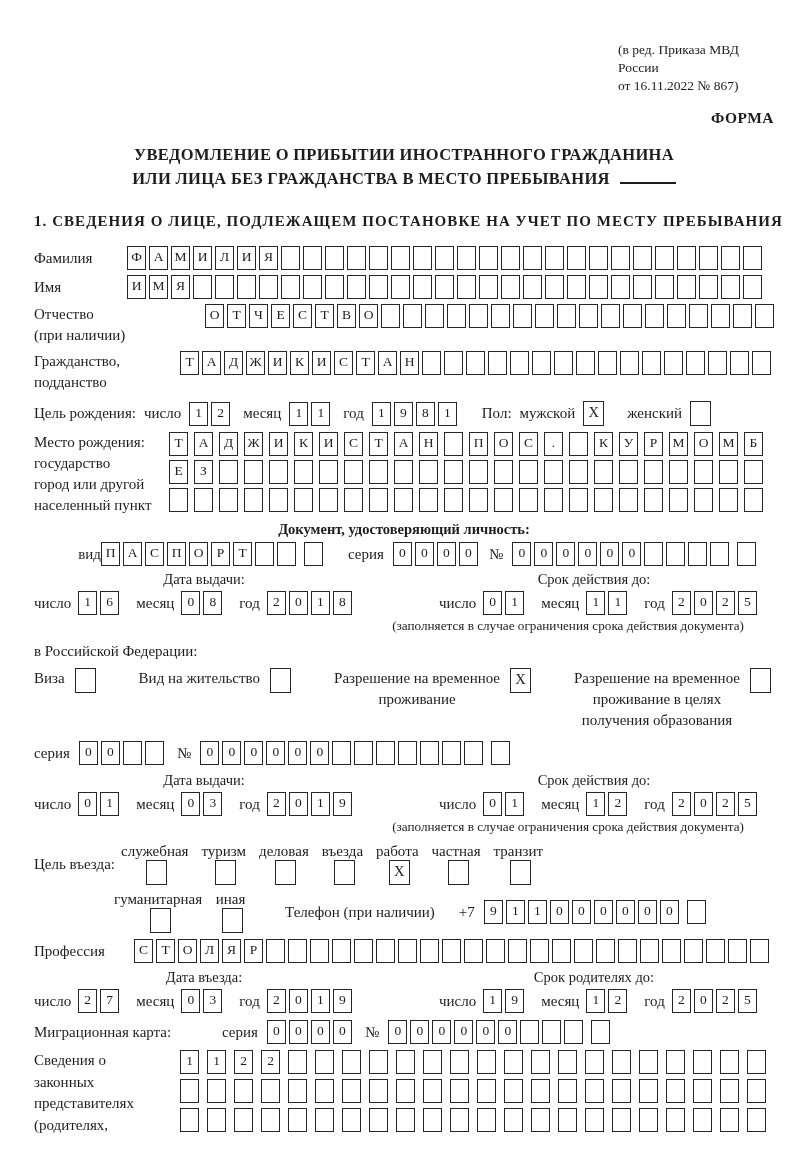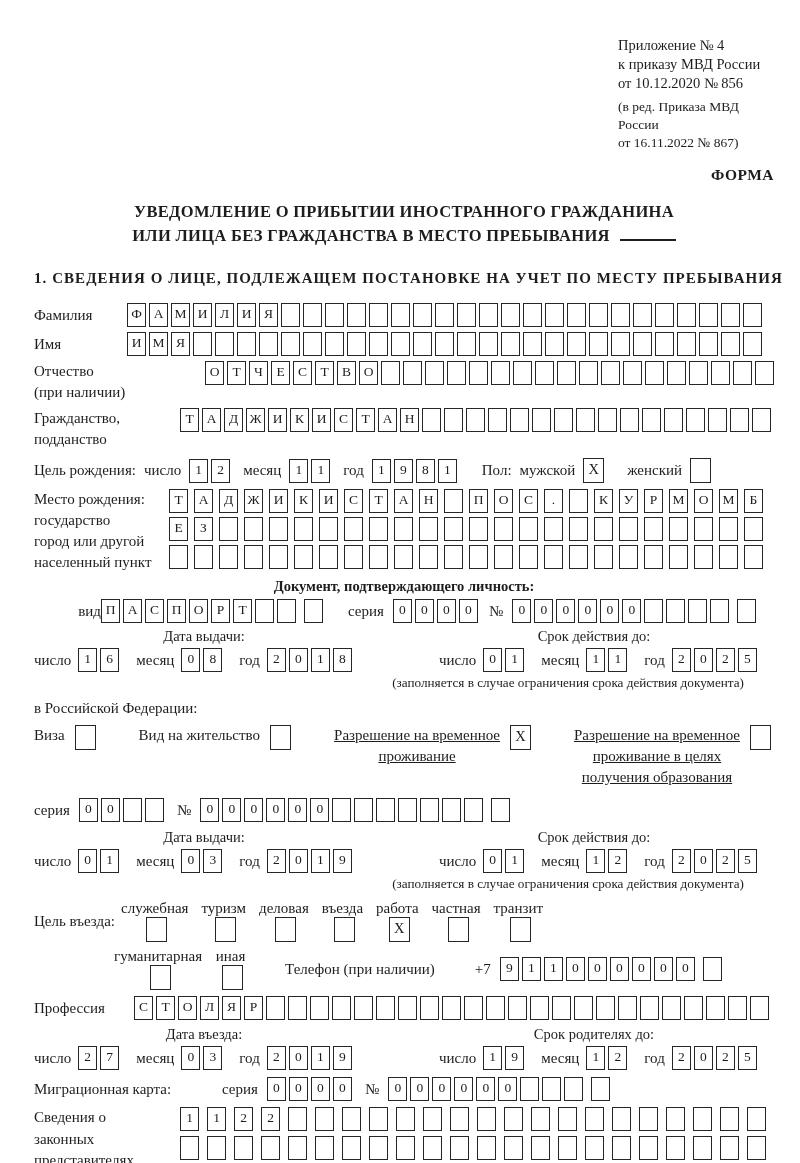--- a/index.html
+++ b/index.html
@@ -73,55 +73,50 @@
   .drow .mg { margin-left: 14px; }
   .note-r { text-align: right; font-size: 13.2px; margin: 3px 30px 6px 0; }
 
   .intro { line-height: 22px; margin-top: 6px; }
 
   
   .permit-row { display: flex; align-items: flex-start; justify-content: space-between; margin: 6px 0 10px 0; width: 740px; }
   .opt-top { display: flex; align-items: flex-start; }
   .opt-top .cb { margin-left: 10px; }
   .opt-label { line-height: 21px; }
-  .opt-label.center { text-align: center; text-decoration: underline; }
+  .opt-label.center { text-align: center; }
 
   
   .ser-row { display: flex; align-items: center; white-space: nowrap; margin: 4px 0 6px 0; }
   .ser-row .t { margin-right: 9px; }
   .ser-row .mg { margin-left: 10px; }
 
   
   .purp-row { display: flex; align-items: center; white-space: nowrap; margin: 8px 0 2px 0; }
   .purp-row .t { margin-right: 6px; }
   .opt { display: inline-flex; align-items: center; margin-right: 13px; flex-direction: column; }
   .opt .cb { margin-left: 7px; }
   .purp2 { padding-left: 80px; margin: 6px 0 6px 0; }
-  .phone-lab { margin-left: 26px; margin-right: 40px; }
+  .phone-lab { margin-left: 26px; margin-right: 24px; }
   .phone-pre { margin-right: 9px; }
 
   .mig-row { display: flex; align-items: center; white-space: nowrap; margin: 7px 0 6px 0; }
   .mig-row .flabel { width: 188px; flex: none; }
   .mig-row .t { margin-right: 9px; }
   .mig-row .mg { margin-left: 10px; }
 
   .reps { display: flex; align-items: flex-start; margin-top: 6px; }
   .reps .lab-rep div { line-height: 21.5px; }
   .reps-boxes .boxrow { display: flex; margin-bottom: 5px; }
 </style>
 </head>
 <body>
 
 <div class="page">
 
-  <div class="appendix">
-    <div>Приложение № 4</div>
-    <div>к приказу МВД России</div>
-    <div>от 10.12.2020 № 856</div>
-  </div>
   <div class="edition">
     <div>(в ред. Приказа МВД России</div>
     <div>от 16.11.2022 № 867)</div>
   </div>
   <div class="forma">ФОРМА</div>
 
   <div class="title">
     <div>УВЕДОМЛЕНИЕ О ПРИБЫТИИ ИНОСТРАННОГО ГРАЖДАНИНА</div>
     <div>
       <span>ИЛИ ЛИЦА БЕЗ ГРАЖДАНСТВА В МЕСТО ПРЕБЫВАНИЯ</span><span class="blank-line"></span>
@@ -381,21 +376,21 @@
             <span class="cell"></span>
             <span class="cell"></span>
             <span class="cell"></span>
             <span class="cell"></span>
             <span class="cell"></span>
             <span class="cell"></span>
           </span>
       </span>
     </div>
 
-    <div class="doc-heading">Документ, подтверждающего личность:</div>
+    <div class="doc-heading">Документ, удостоверяющий личность:</div>
     <div class="frow" style="margin-bottom:2px;">
       <span class="flabel lab-vid">вид</span>
       <span class="boxrow lastgap">
           <span class="cell">П</span>
           <span class="cell">А</span>
           <span class="cell">С</span>
           <span class="cell">П</span>
           <span class="cell">О</span>
           <span class="cell">Р</span>
           <span class="cell">Т</span>

